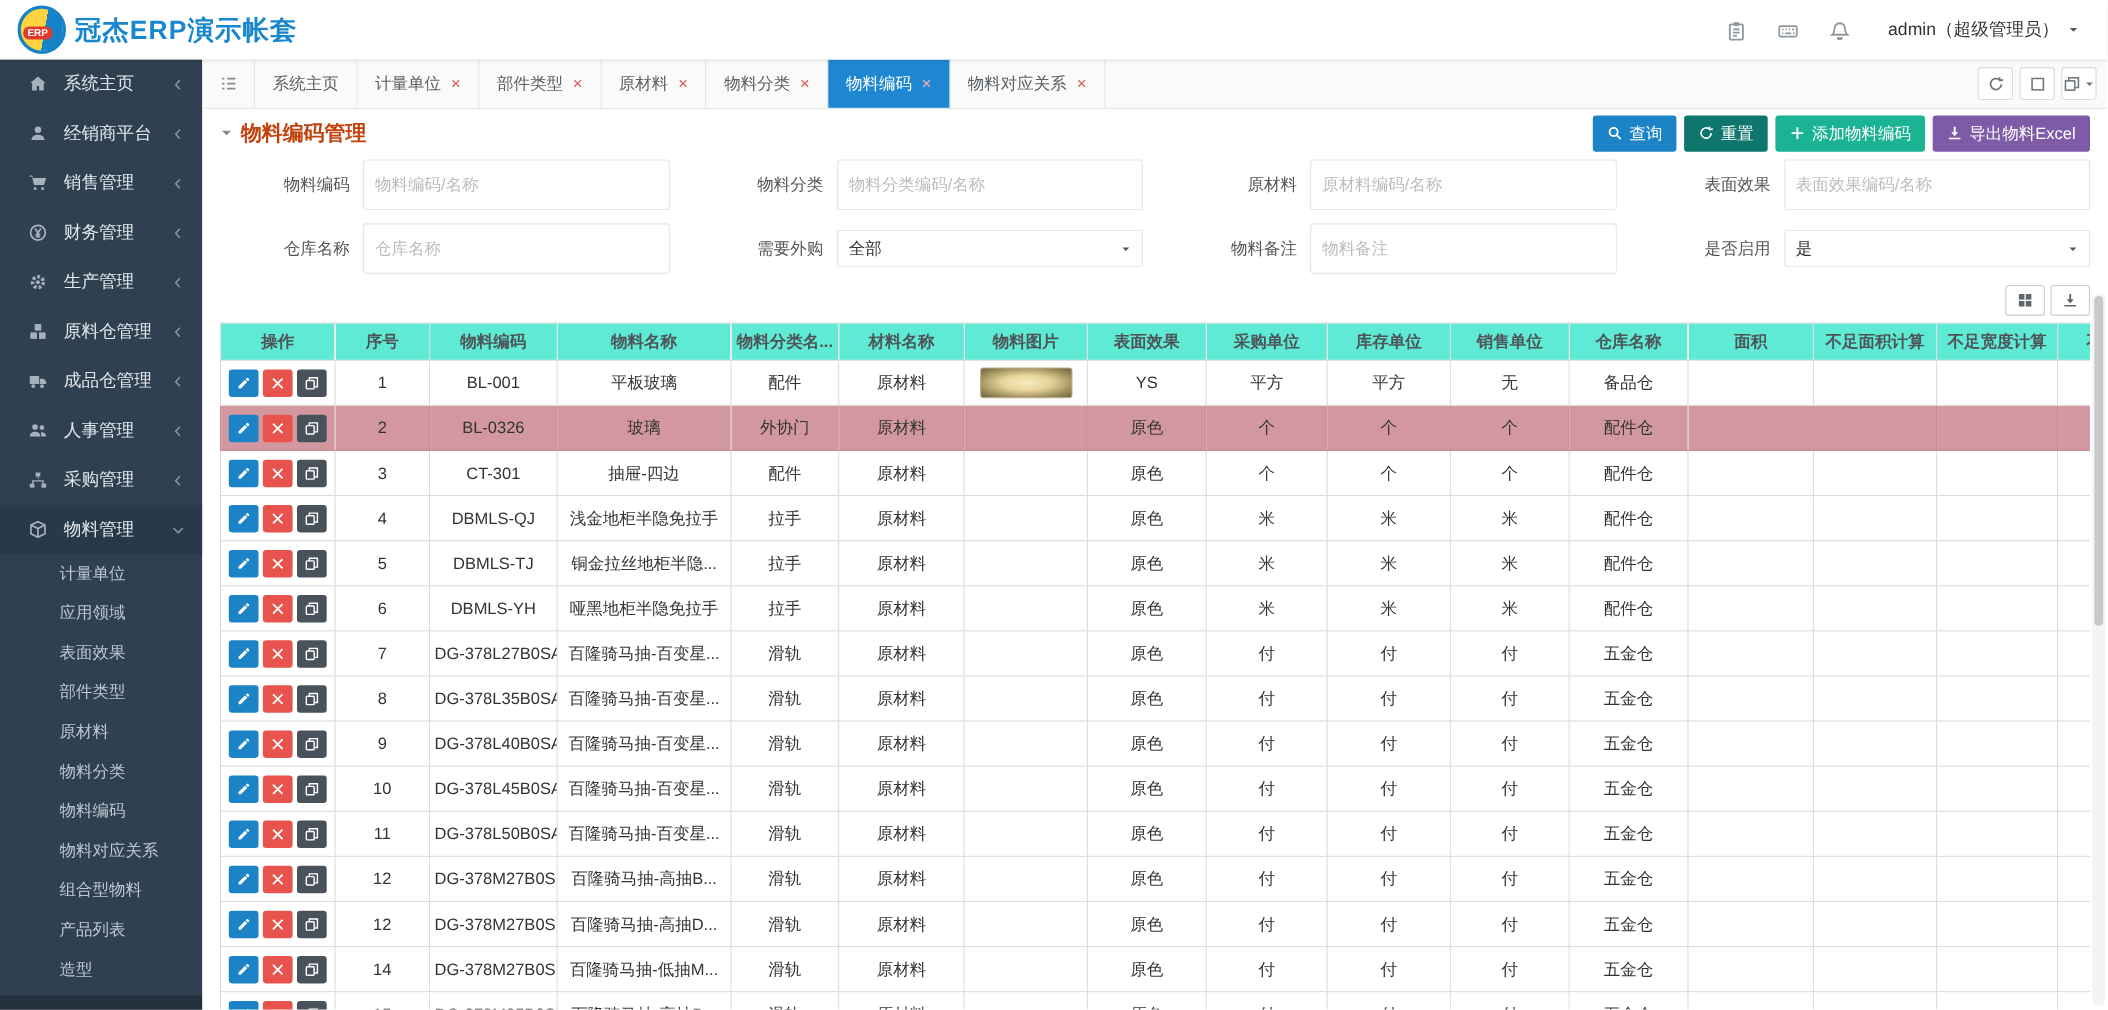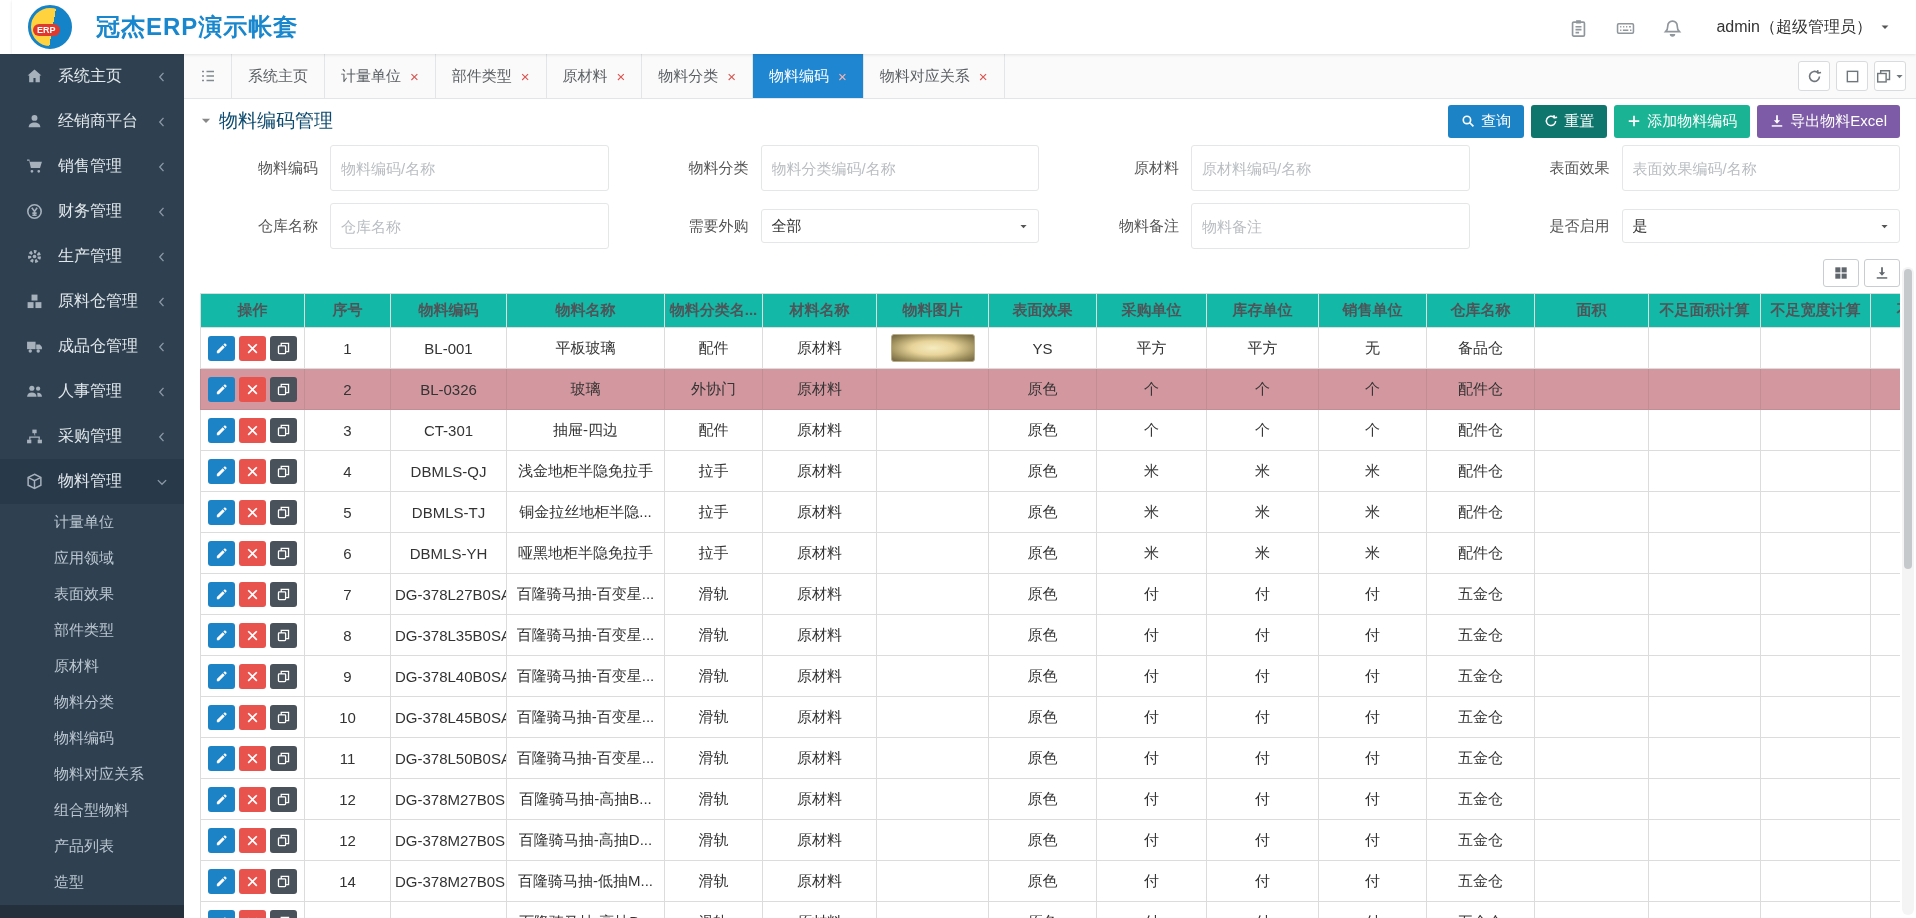--- a/index.html
+++ b/index.html
@@ -1,27 +1,27 @@
 <!DOCTYPE html>
 <html><head>
 <meta charset="utf-8">
 <style>
   * { margin:0; padding:0; box-sizing:border-box; }
   html,body { width:1916px; height:918px; overflow:hidden; background:#fff;
     font-family:"Liberation Sans","DejaVu Sans",sans-serif; }
   .app { position:relative; width:1916px; height:918px; }
 
   
-  .topbar { position:absolute; top:0; left:12px; right:0; height:54px; background:#fff;
+  .topbar { position:absolute; top:0; left:0; right:0; height:54px; background:#fff;
     display:flex; align-items:center; z-index:20; box-shadow:0 1px 3px rgba(0,0,0,.10); }
   .logo-circle { width:44px; height:44px; border-radius:50%; margin-left:16px; position:relative;
     background:linear-gradient(100deg,#ffd23e 56%,#1583c7 56%); border:3px solid #1583c7; flex:none; }
   .logo-text { position:absolute; left:2px; bottom:10px; background:#e03a2f; color:#fff;
     font-size:9px; font-weight:bold; padding:1px 4px; border-radius:7px; }
-  .app-title { margin-left:24px; font-size:24px; font-weight:bold; color:#1887cd; letter-spacing:1px; }
+  .app-title { margin-left:8px; font-size:24px; font-weight:bold; color:#1887cd; letter-spacing:1px; }
   .topbar-right { margin-left:auto; display:flex; align-items:flex-end; gap:28px; padding-right:26px; }
   .tb-icon { color:#8f969c; font-size:19px; line-height:1; cursor:pointer; }
   .user-menu { display:flex; align-items:center; gap:8px; font-size:16px; color:#333; cursor:pointer; margin-left:6px; }
   .user-caret { color:#555; font-size:10px; }
 
   
   .sidebar { position:absolute; top:54px; left:0; bottom:0; width:184px; background:#2f4050; overflow:hidden; }
   .menu-item { height:45px; display:flex; align-items:center; padding:0 16px 0 26px;
     font-size:16px; color:#e2e8ec; cursor:pointer; }
   .menu-item.active { background:#28394a; }
@@ -43,21 +43,21 @@
   .tab .close { margin-left:9px; color:#d9534f; font-size:15px; line-height:1; }
   .tab.active .close { color:#ffb3ad; }
   .tab-controls { margin-left:auto; display:flex; align-items:center; gap:6px; padding-right:10px; }
   .tc-btn { height:30px; min-width:32px; border:1px solid #d9dcdf; border-radius:3px; background:#fff;
     color:#6f777d; display:flex; align-items:center; justify-content:center; font-size:15px; gap:4px; cursor:pointer; }
   .tc-btn .caret { font-size:9px; color:#6f777d; }
 
   .panel { padding:0 16px; }
   .panel-head { height:40px; display:flex; align-items:center; margin-top:2px; }
   .filter-caret { color:#888; font-size:12px; margin-right:7px; line-height:1; cursor:pointer; }
-  .panel-title { font-size:19px; font-weight:normal; color:#0c4a6e; }
+  .panel-title { font-size:19px; font-weight:bold; color:#c2410c; }
   .head-buttons { margin-left:auto; display:flex; gap:7px; }
   .btn { height:33px; padding:0 13px; border-radius:3px; color:#fff; font-size:15px;
     display:flex; align-items:center; gap:6px; border:none; cursor:pointer; }
   .btn-ic { font-size:14px; line-height:1; display:flex; }
 
   .filters { display:grid; grid-template-columns:repeat(4,1fr); row-gap:12px; column-gap:22px; margin-top:4px; }
   .filter { display:flex; align-items:center; }
   .filter label { width:130px; flex:none; text-align:right; padding-right:12px; font-size:15px; color:#555; }
   .filter input { flex:1; min-width:0; height:46px; border:1px solid #e5e6e7; border-radius:3px;
     padding:0 10px; font-size:15px; color:#333; outline:none; }
@@ -67,21 +67,21 @@
   .sel-caret { color:#555; font-size:9px; line-height:1; }
 
   .minibar { display:flex; justify-content:flex-end; gap:5px; margin:10px 0 6px; }
   .mini-btn { width:36px; height:28px; border:1px solid #c9cdd1; border-radius:3px; background:#fff;
     color:#5f676d; display:flex; align-items:center; justify-content:center; font-size:14px; cursor:pointer; }
 
   .table-clip { overflow:hidden; width:100%; }
   table { border-collapse:collapse; table-layout:fixed; width:1750px; background:#fff; }
   th,td { border:1px solid #dcdcdc; text-align:center; font-size:15px; color:#333; padding:0 4px;
     overflow:hidden; white-space:nowrap; }
-  th { height:34px; color:#4f5458; font-weight:bold; background:#14b8a6; }
+  th { height:34px; color:#4f5458; font-weight:bold; background:#5eead4; }
   td { height:41px; }
   tr.highlight td { background:#d3989f; border-color:#c38d94; }
   .act-btn { width:27px; height:25px; border-radius:3px; display:inline-flex; align-items:center;
     justify-content:center; margin:0 2px; color:#fff; font-size:13px; cursor:pointer; vertical-align:middle; }
   .act-edit { background:#1c84c6; }
   .act-del  { background:#e9534e; }
   .act-copy { background:#49525a; }
   .thumb { width:84px; height:28px; margin:0 auto; border-radius:3px; border:1px solid #b9ad86;
     background:radial-gradient(ellipse at 50% 50%, #f5ecc0 0%, #e8d49a 38%, #9a8c5a 76%, #6e6242 100%); }
 

